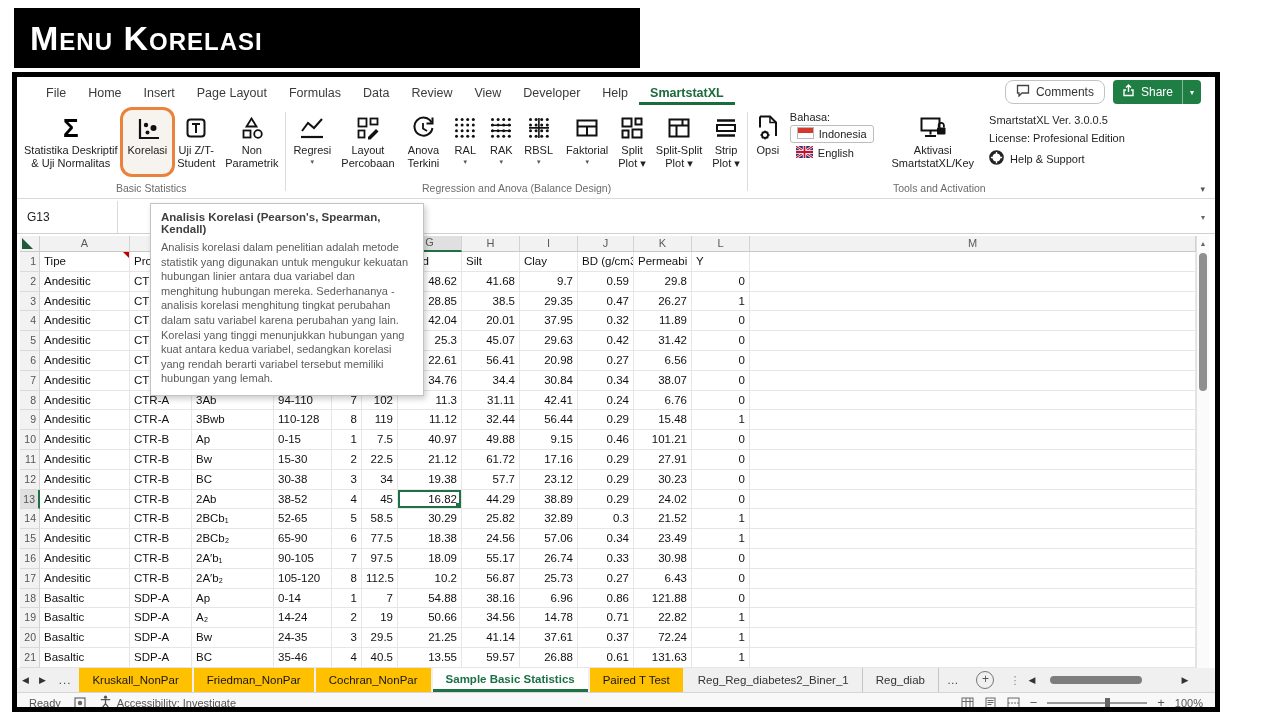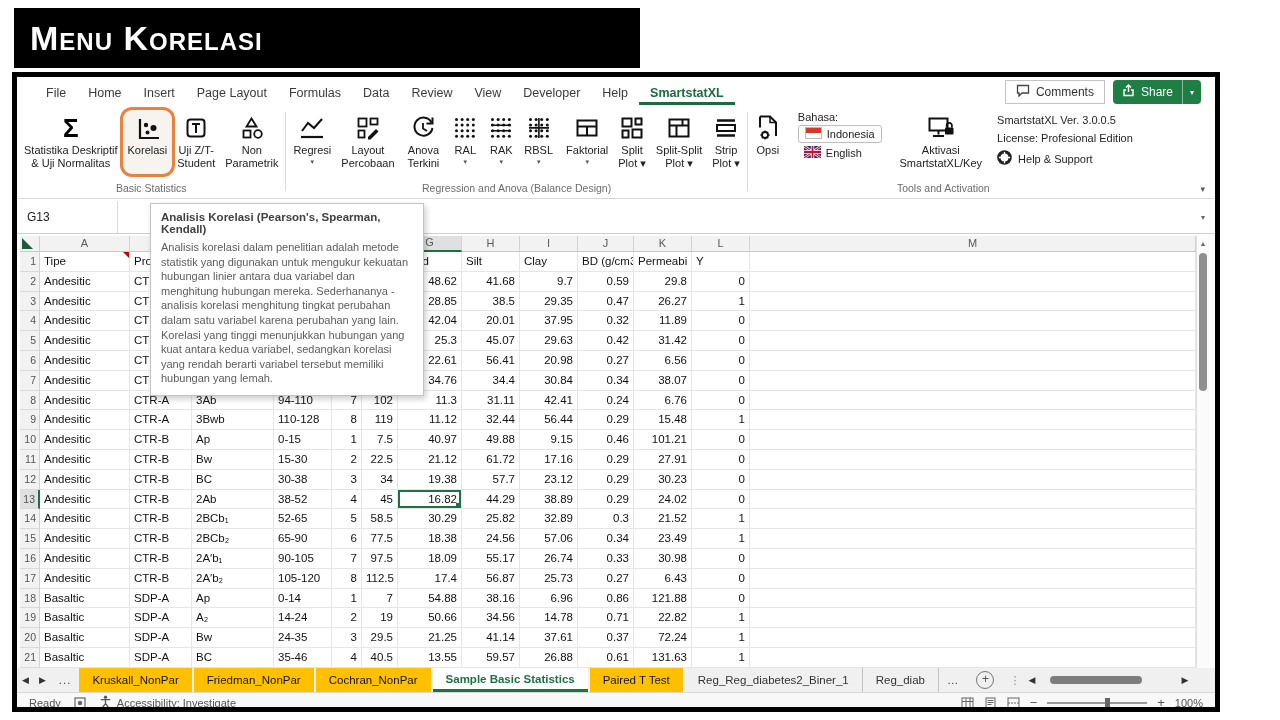--- a/index.html
+++ b/index.html
@@ -10,40 +10,40 @@
   #banner .t{color:#fff;font-variant:small-caps;font-size:34px;letter-spacing:1px;font-weight:600;}
   
   #win{position:absolute;left:12px;top:72px;width:1198px;height:630px;border:5px solid #000;
     background:#fff;overflow:hidden;}
   
   #tabbar{position:absolute;left:0;top:0;width:1198px;height:30px;display:flex;align-items:center;
     padding-left:18px;box-sizing:border-box;font-size:12.5px;color:#3b3b3b;}
   .rtab{padding:7px 11px 5px;white-space:nowrap;cursor:default;}
   .rtab.active{font-weight:bold;color:#1c6b3c;border-bottom:3px solid #1c6b3c;padding-bottom:2px;}
   #tab-right{margin-left:auto;display:flex;align-items:center;gap:8px;margin-right:14px;}
-  #comments-btn{display:flex;align-items:center;gap:6px;border:1px solid #c3c3c3;border-radius:0;
+  #comments-btn{display:flex;align-items:center;gap:6px;border:1px solid #c3c3c3;border-radius:8px;
     padding:3px 10px;font-size:12px;color:#333;background:#fff;}
   #share-btn{display:flex;align-items:stretch;background:#1e7e44;border-radius:4px;color:#fff;font-size:12px;overflow:hidden;}
   #share-btn .main{display:flex;align-items:center;gap:6px;padding:4px 9px;}
   #share-btn .caret{display:flex;align-items:center;padding:0 7px;border-left:1px solid rgba(255,255,255,.45);font-size:8px;}
   
   #ribbon{position:absolute;left:0;top:30px;width:1198px;height:92px;border-bottom:1px solid #d9d9d9;
     display:flex;align-items:stretch;padding:0 2px;box-sizing:border-box;background:#fff;}
   .rgroup{display:flex;flex-direction:column;}
   .btn-row{display:flex;align-items:flex-start;flex:1;padding-top:3px;}
   .grp-label{font-size:10.5px;color:#6c6c6c;text-align:center;padding:0 6px 4px;white-space:nowrap;}
   .gsep{width:1px;background:#dcdcdc;margin:5px 2px 7px;}
   .ssep{width:1px;background:#e3e3e3;margin:8px 1px 14px;}
   .ribbon-btn{display:flex;flex-direction:column;align-items:center;padding:2px 5px;height:64px;box-sizing:border-box;cursor:default;}
   .ribbon-btn .icon-wrap{height:32px;display:flex;align-items:center;justify-content:center;}
   .ribbon-btn .lbl{font-size:11px;line-height:13px;text-align:center;color:#222;white-space:nowrap;}
   .ribbon-btn .chev{font-size:7px;color:#555;line-height:9px;}
   .ribbon-btn.highlighted{box-shadow:0 0 0 3px #E8823C;border-radius:9px;background:#f7f4f0;}
   #tools-group .btn-row{gap:4px;}
-  .bahasa-block{display:flex;flex-direction:column;font-size:11px;color:#222;padding-top:1px;margin-left:8px;}
+  .bahasa-block{display:flex;flex-direction:column;font-size:11px;color:#222;padding-top:1px;}
   .bahasa-label{margin-bottom:2px;}
   .lang-item{display:flex;align-items:center;gap:5px;padding:1px 6px;margin-bottom:2px;}
   .lang-item.selected{border:1px solid #bdbdbd;border-radius:3px;background:#fdfdfd;}
   .version-block{display:flex;flex-direction:column;font-size:11px;color:#1f1f1f;gap:6px;padding:4px 4px 0 6px;}
   .help-line{display:flex;align-items:center;gap:6px;}
   #ribbon-collapse{position:absolute;right:10px;bottom:4px;font-size:9px;color:#555;}
   
   #formulabar{position:absolute;left:0;top:124px;width:1198px;height:33px;display:flex;align-items:stretch;
     border-bottom:1px solid #d0d0d0;background:#fff;box-sizing:border-box;}
   #namebox{width:90px;border-right:1px solid #dadada;display:flex;align-items:center;
@@ -700,21 +700,21 @@
           <div class="cell num" style="width: 446px;"></div>
         </div>
         <div class="grow">
           <div class="rowh">17</div>
           <div class="cell" style="width: 90px;">Andesitic</div>
           <div class="cell" style="width: 62px;">CTR-B</div>
           <div class="cell" style="width: 82px;">2A′b₂</div>
           <div class="cell" style="width: 58px;">105-120</div>
           <div class="cell num" style="width: 30px;">8</div>
           <div class="cell num" style="width: 36px;">112.5</div>
-          <div class="cell num" style="width: 64px;">17.4</div>
+          <div class="cell num" style="width: 64px;">10.2</div>
           <div class="cell num" style="width: 58px;">56.87</div>
           <div class="cell num" style="width: 58px;">25.73</div>
           <div class="cell num" style="width: 56px;">0.27</div>
           <div class="cell num" style="width: 58px;">6.43</div>
           <div class="cell num" style="width: 58px;">0</div>
           <div class="cell num" style="width: 446px;"></div>
         </div>
         <div class="grow">
           <div class="rowh">18</div>
           <div class="cell" style="width: 90px;">Basaltic</div>

